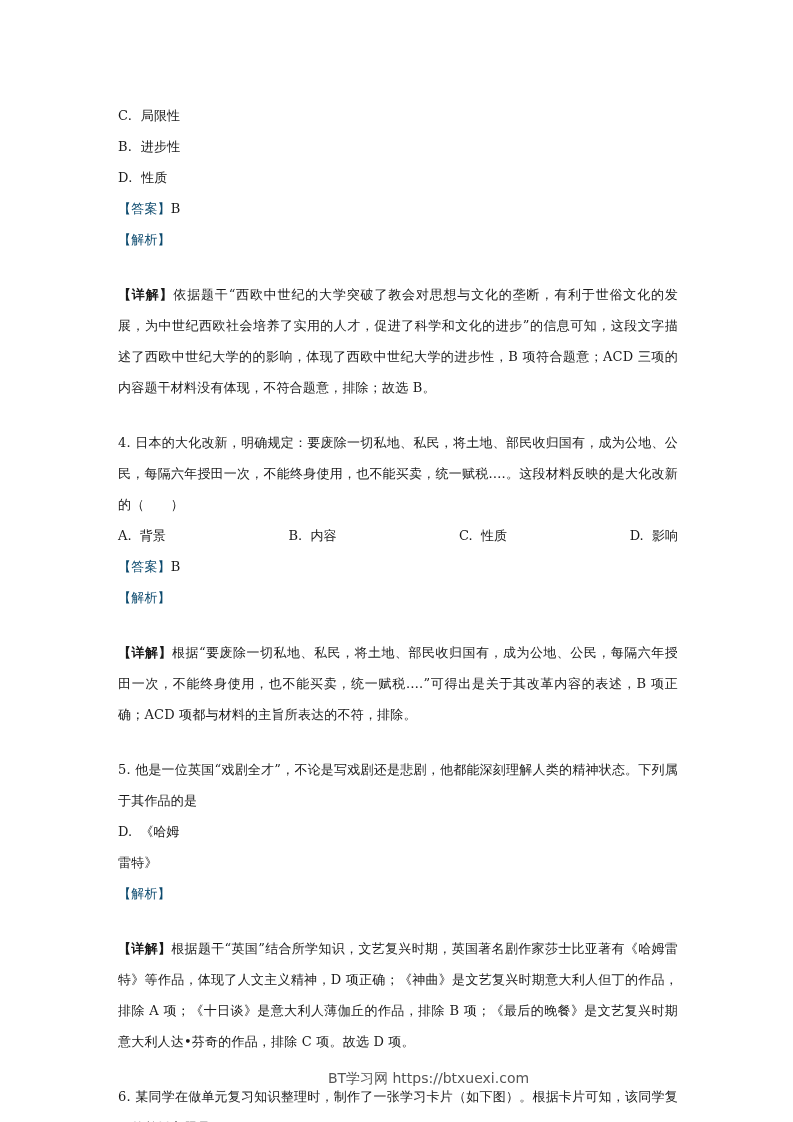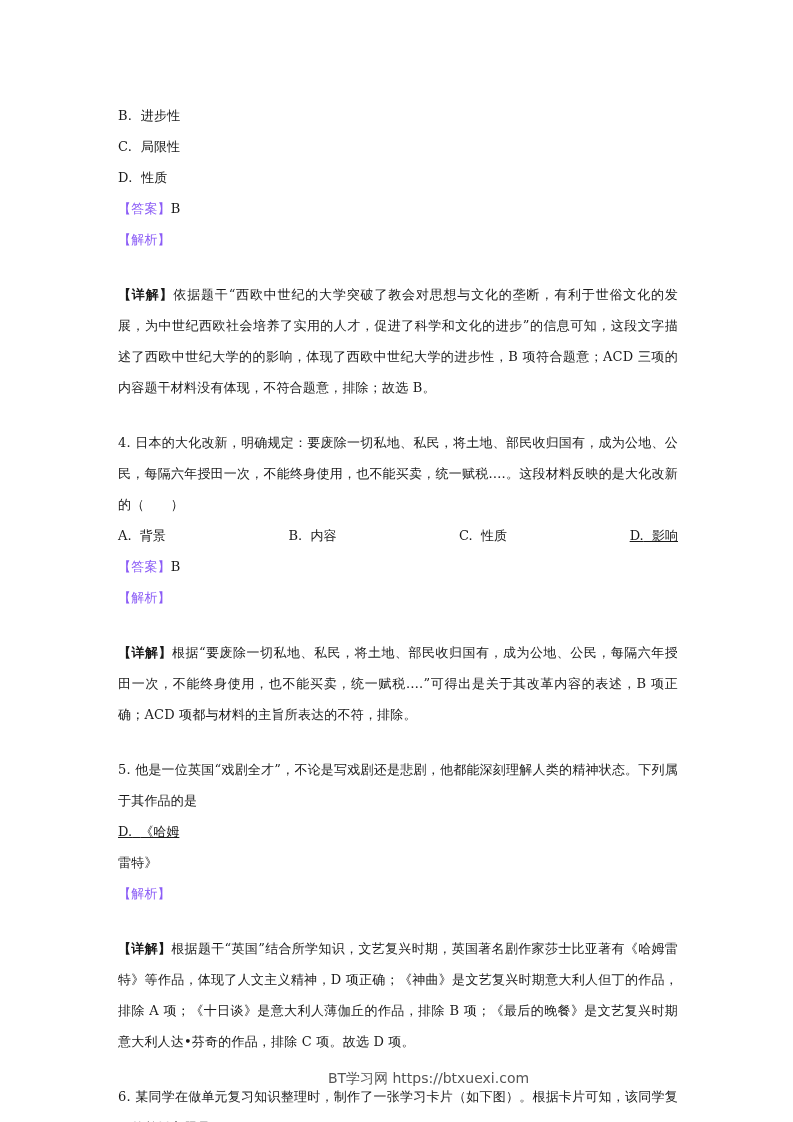--- a/index.html
+++ b/index.html
@@ -29,65 +29,64 @@
       letter-spacing: 0.2px;
     }
     .para {
       font-size: 13px;
       line-height: 31px;
       text-align: justify;
       letter-spacing: 0.2px;
       margin-top: 24px;
     }
     .label {
-      color: #8b5cf6;
+      color: #0c4a6e;
     }
     .label-bold {
       font-weight: bold;
       color: #1a1a1a;
     }
     .options {
       display: flex;
       font-size: 13px;
       line-height: 31px;
       height: 31px;
       white-space: nowrap;
       gap: 28px;
     }
     .options .opt {
       width: 162px;
     }
     .options .opt:last-child {
       width: auto;
-      text-decoration: underline;
     }
     .footer {
       position: absolute;
       left: 0;
       width: 793px;
       top: 1070px;
       text-align: center;
       font-family: "DejaVu Sans", "Liberation Sans", sans-serif;
       font-size: 14px;
       color: #555555;
       margin-left: 32px;
     }
   </style>
 </head>
 <body>
 
 <div class="page">
 
   <div class="line">
+    <span>C.</span>&nbsp;
+    <span>局限性</span>
+  </div>
+  <div class="line">
     <span>B.</span>&nbsp;
     <span>进步性</span>
-  </div>
-  <div class="line">
-    <span>C.</span>&nbsp;
-    <span>局限性</span>
   </div>
   <div class="line">
     <span>D.</span>&nbsp;
     <span>性质</span>
   </div>
   <div class="line">
     <span class="label">【答案】</span><span>B</span>
   </div>
   <div class="line">
     <span class="label">【解析】</span>

